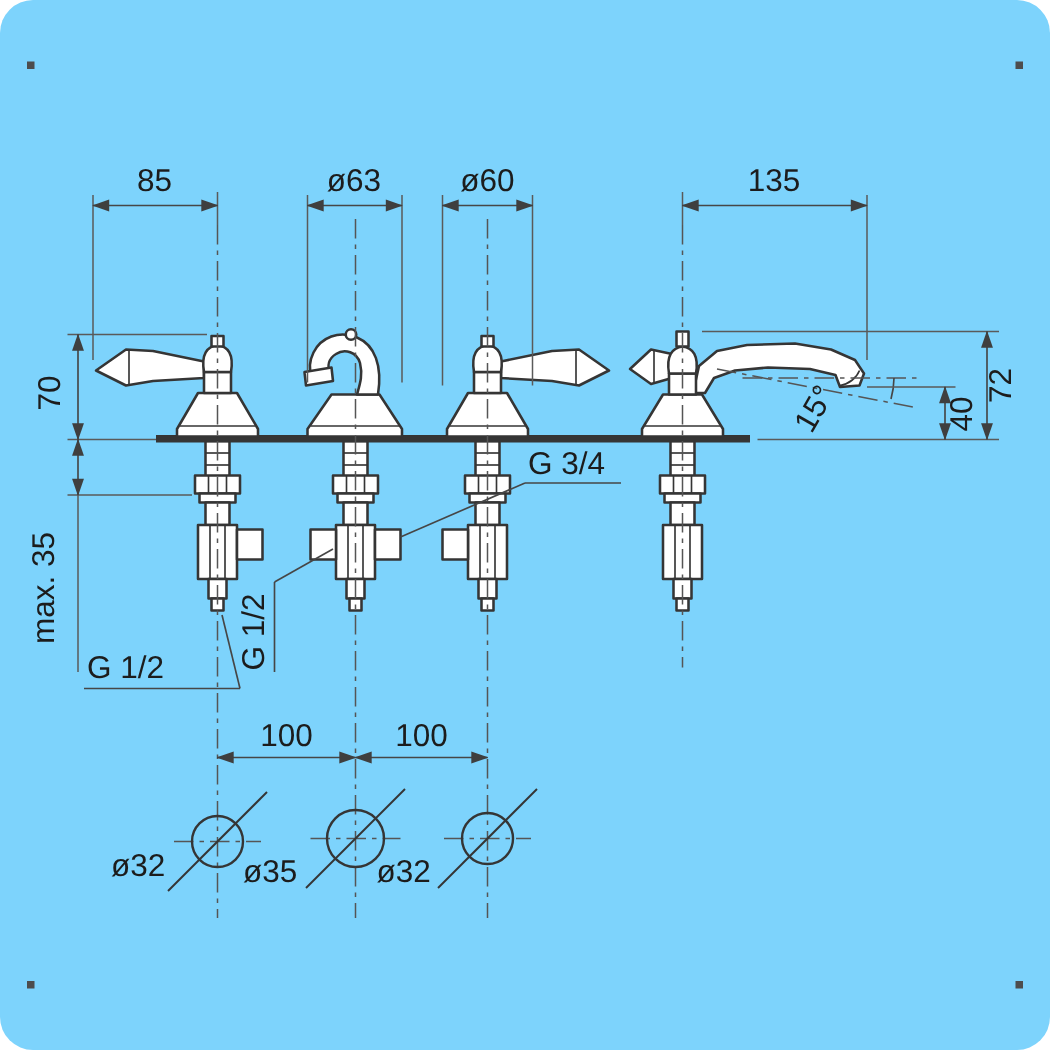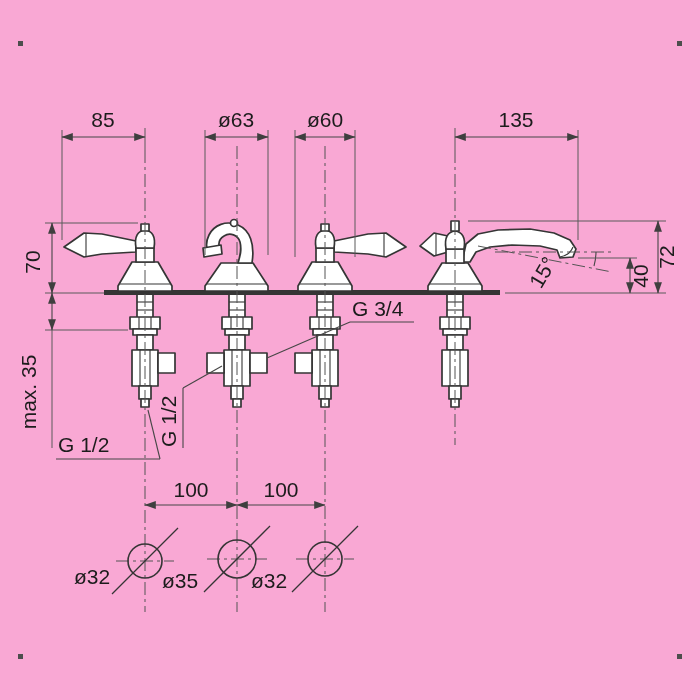--- a/index.html
+++ b/index.html
@@ -1,16 +1,16 @@
 <!DOCTYPE html>
 <html><head>
 <meta charset="utf-8">
 <style>
   html,body{margin:0;padding:0;background:#ffffff;}
-  .stage{width:700px;height:700px;position:relative;background:#f9a8d4;overflow:hidden;}
+  .stage{width:700px;height:700px;position:relative;background:#7dd3fc;overflow:hidden;border-radius:22px;}
   svg text{
     font-family:"Liberation Sans", sans-serif;
     font-size:21px;
     fill:#1c1c1c;
   }
   .obj{fill:#ffffff;stroke:#353535;stroke-width:1.7;stroke-linejoin:round;}
   .obj-line{stroke:#353535;stroke-width:1.1;fill:none;}
   .cl{stroke:#555555;stroke-width:1;stroke-dasharray:13 4 3 4;fill:none;}
   .dim{stroke:#464646;stroke-width:1.1;fill:none;}
   .ext{stroke:#5a5a5a;stroke-width:1;fill:none;}

